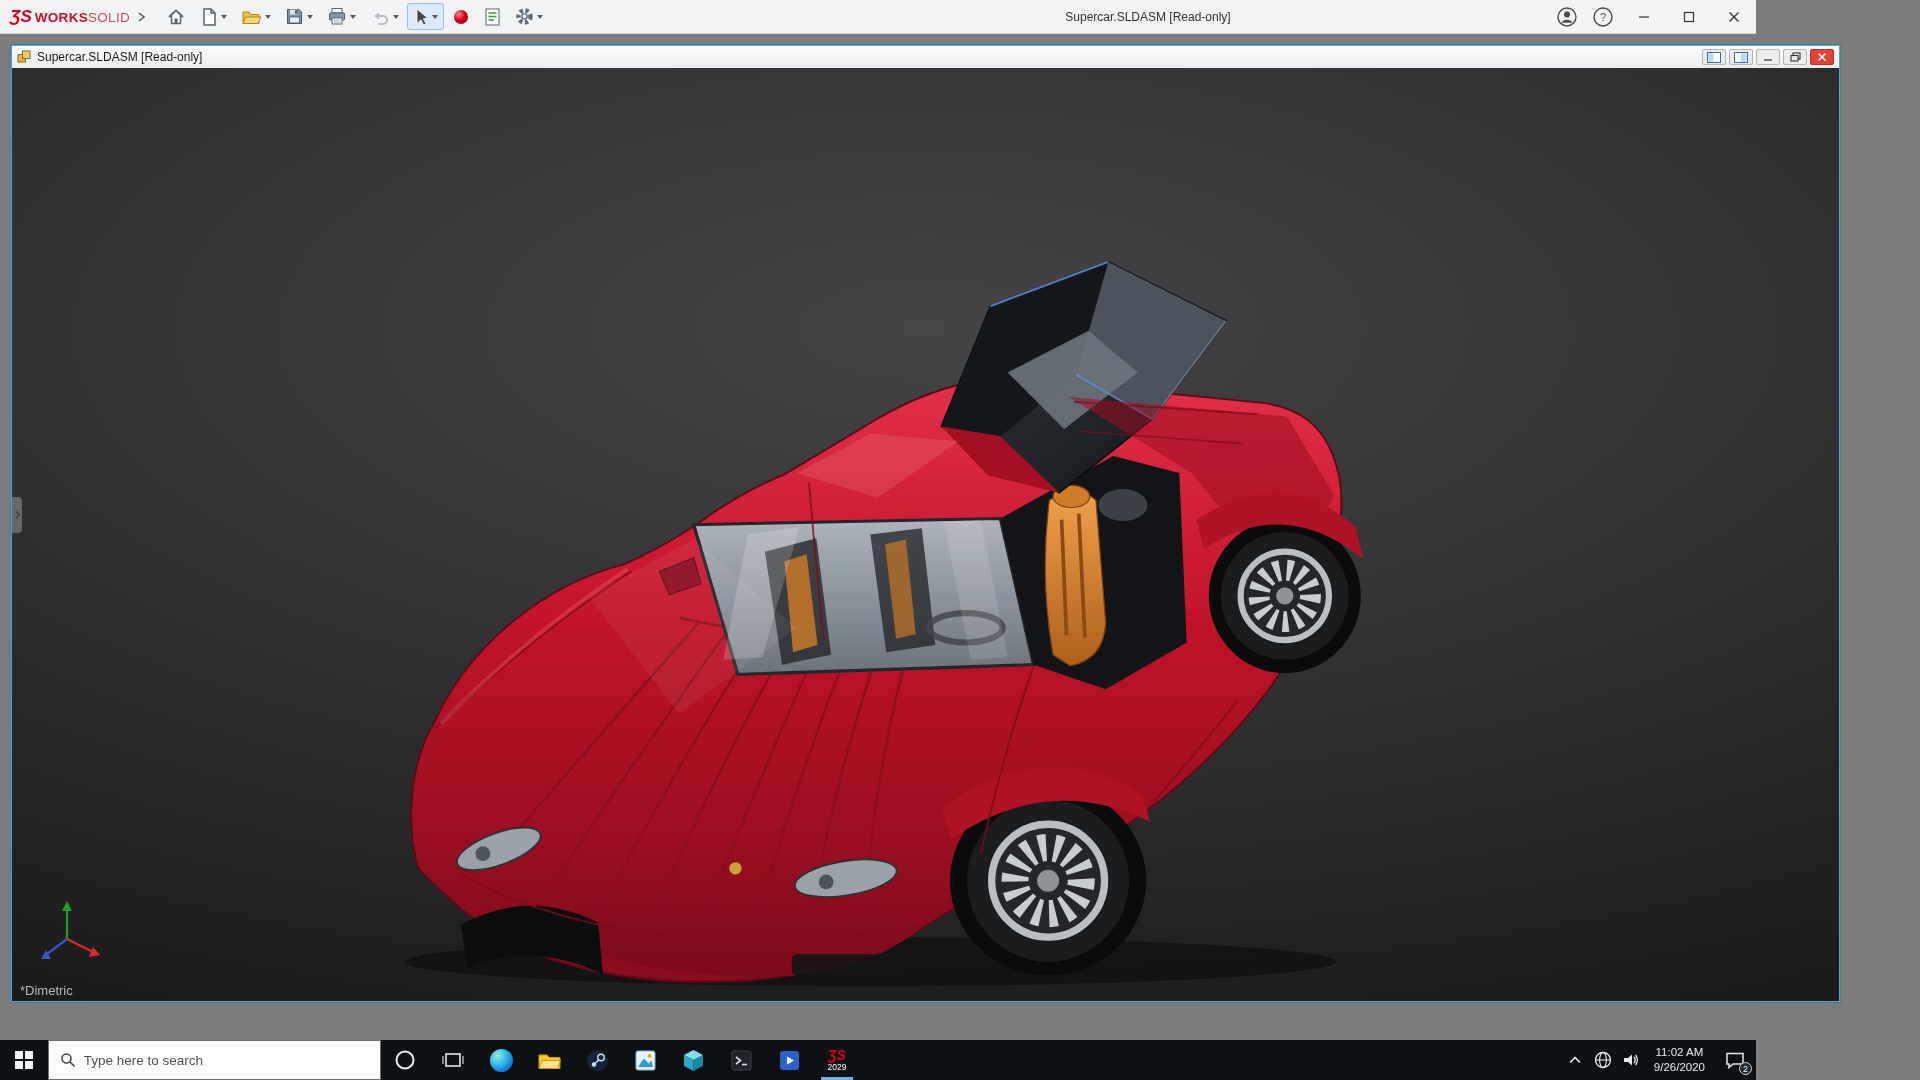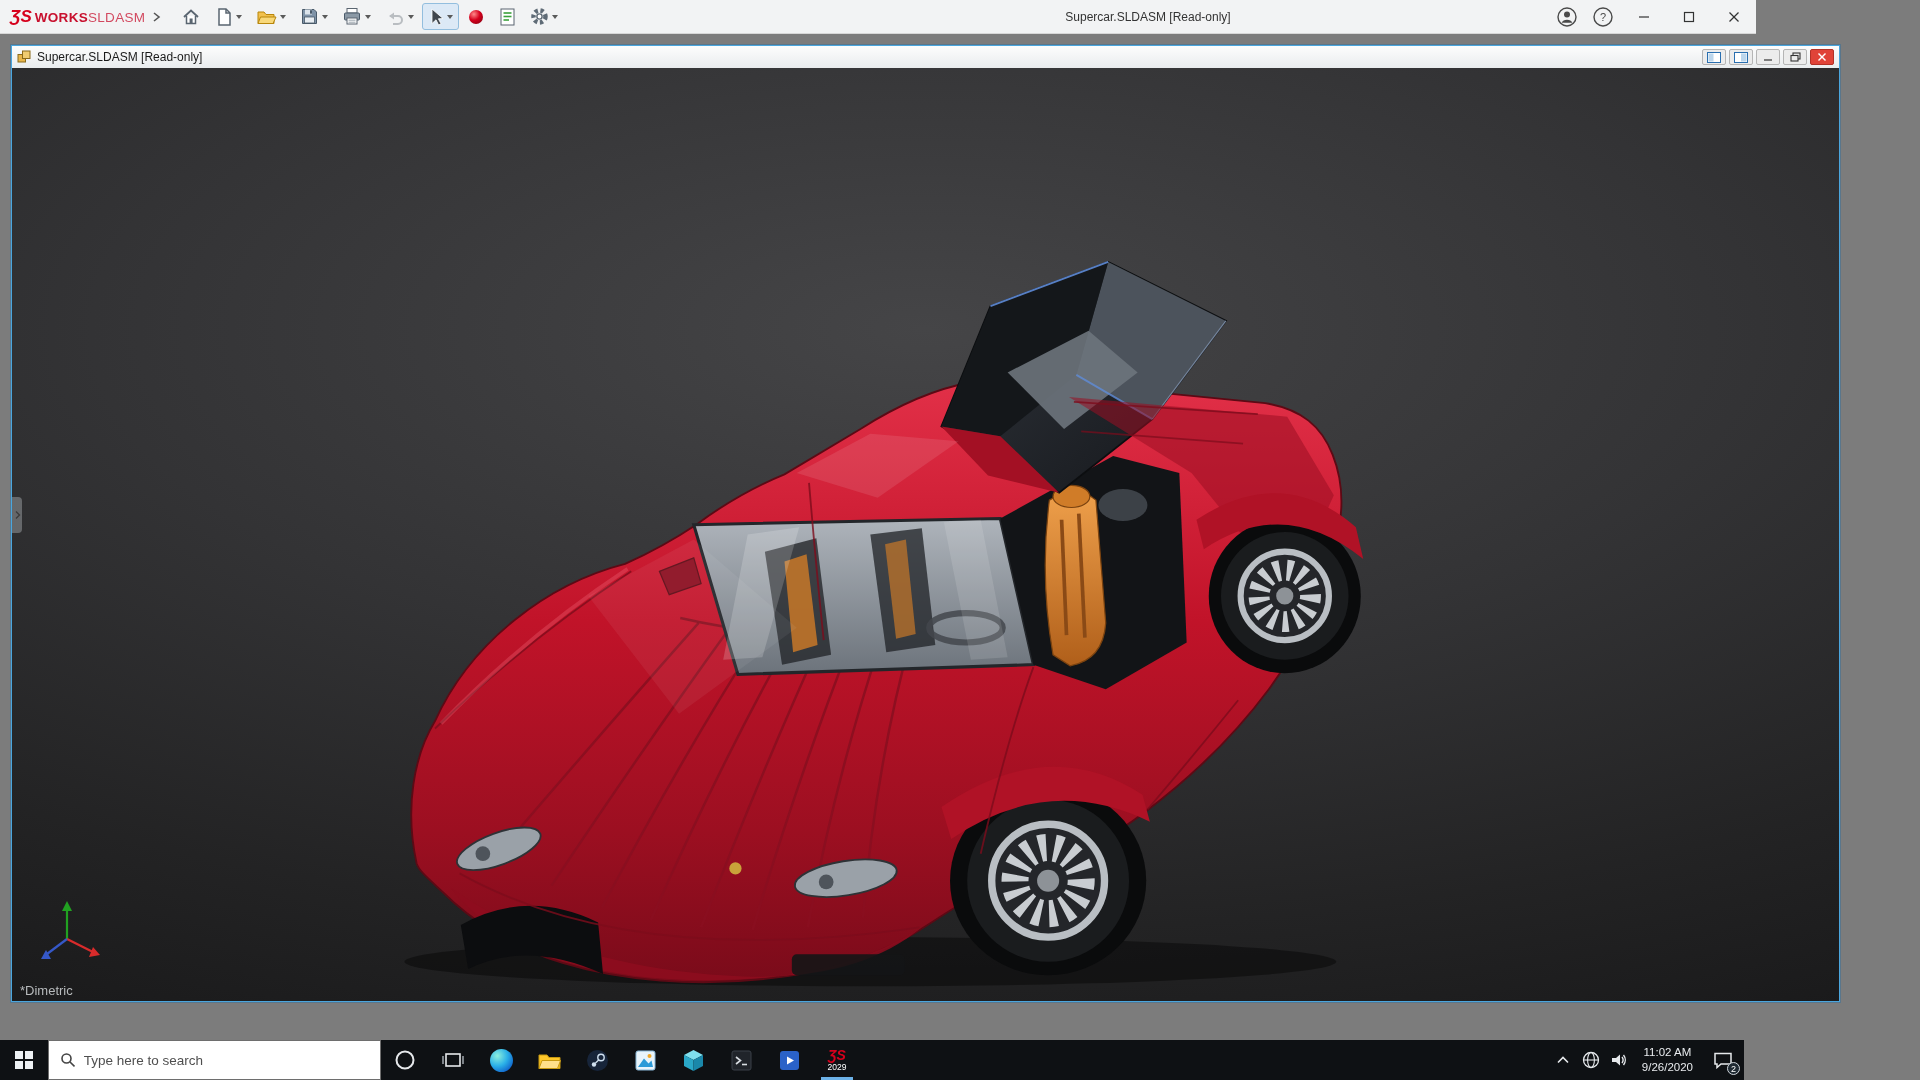--- a/index.html
+++ b/index.html
@@ -42,21 +42,21 @@
   .viewport3d { position:absolute; left:0; right:0; top:22px; bottom:0; overflow:hidden;
     background:radial-gradient(ellipse 120% 95% at 50% 28%, #454547 0%, #333335 38%, #232324 68%, #141415 100%); }
   .viewport3d svg.car { position:absolute; inset:0; width:100%; height:100%; }
   .view-label { position:absolute; left:8px; bottom:3px; font-size:13px; color:#b7babc; }
   .triad { position:absolute; left:22px; bottom:32px; }
   .flyout-tab { position:absolute; left:0; top:46%; width:10px; height:36px;
     background:#cdd2d6; opacity:.35; border-radius:0 4px 4px 0;
     display:flex; align-items:center; justify-content:center; }
 
   
-  .taskbar { position:absolute; bottom:0; left:0; right:12px; height:40px; background:#0e1114;
+  .taskbar { position:absolute; bottom:0; left:0; right:0; height:40px; background:#0e1114;
     display:flex; align-items:stretch; color:#e8ebee; z-index:6; }
   .tb-start { width:48px; display:flex; align-items:center; justify-content:center; }
   .start-grid { display:grid; grid-template-columns:8px 8px; grid-template-rows:8px 8px; gap:2px; }
   .start-grid i { background:#eef2f5; display:block; }
   .tb-search { width:333px; background:#ffffff; border:1px solid #6e6e6e;
     display:flex; align-items:center; gap:9px; padding:0 11px; }
   .tb-search input { border:none; outline:none; background:transparent; width:100%;
     font-size:13.5px; color:#222; font-family:"Liberation Sans", sans-serif; }
   .tb-search input::placeholder { color:#4f4f4f; }
   .tb-icon { width:48px; display:flex; align-items:center; justify-content:center; position:relative; }
@@ -78,21 +78,21 @@
 </style>
 </head>
 <body>
 
 <div class="screen">
 
   <header class="app-titlebar">
     <div class="brand">
       <span class="brand-mark">ƷS</span>
       <span class="brand-solid">WORKS</span>
-      <span class="brand-works">SLDASM</span>
+      <span class="brand-works">SOLID</span>
     </div>
     <div class="expander">
       <svg width="10" height="12">
           <polyline points="3,2 8,6 3,10" fill="none" stroke="#555" stroke-width="1.6"></polyline>
         </svg>
     </div>
 
     <div class="toolbar">
       <button class="tbtn">
         <svg width="20" height="20">

